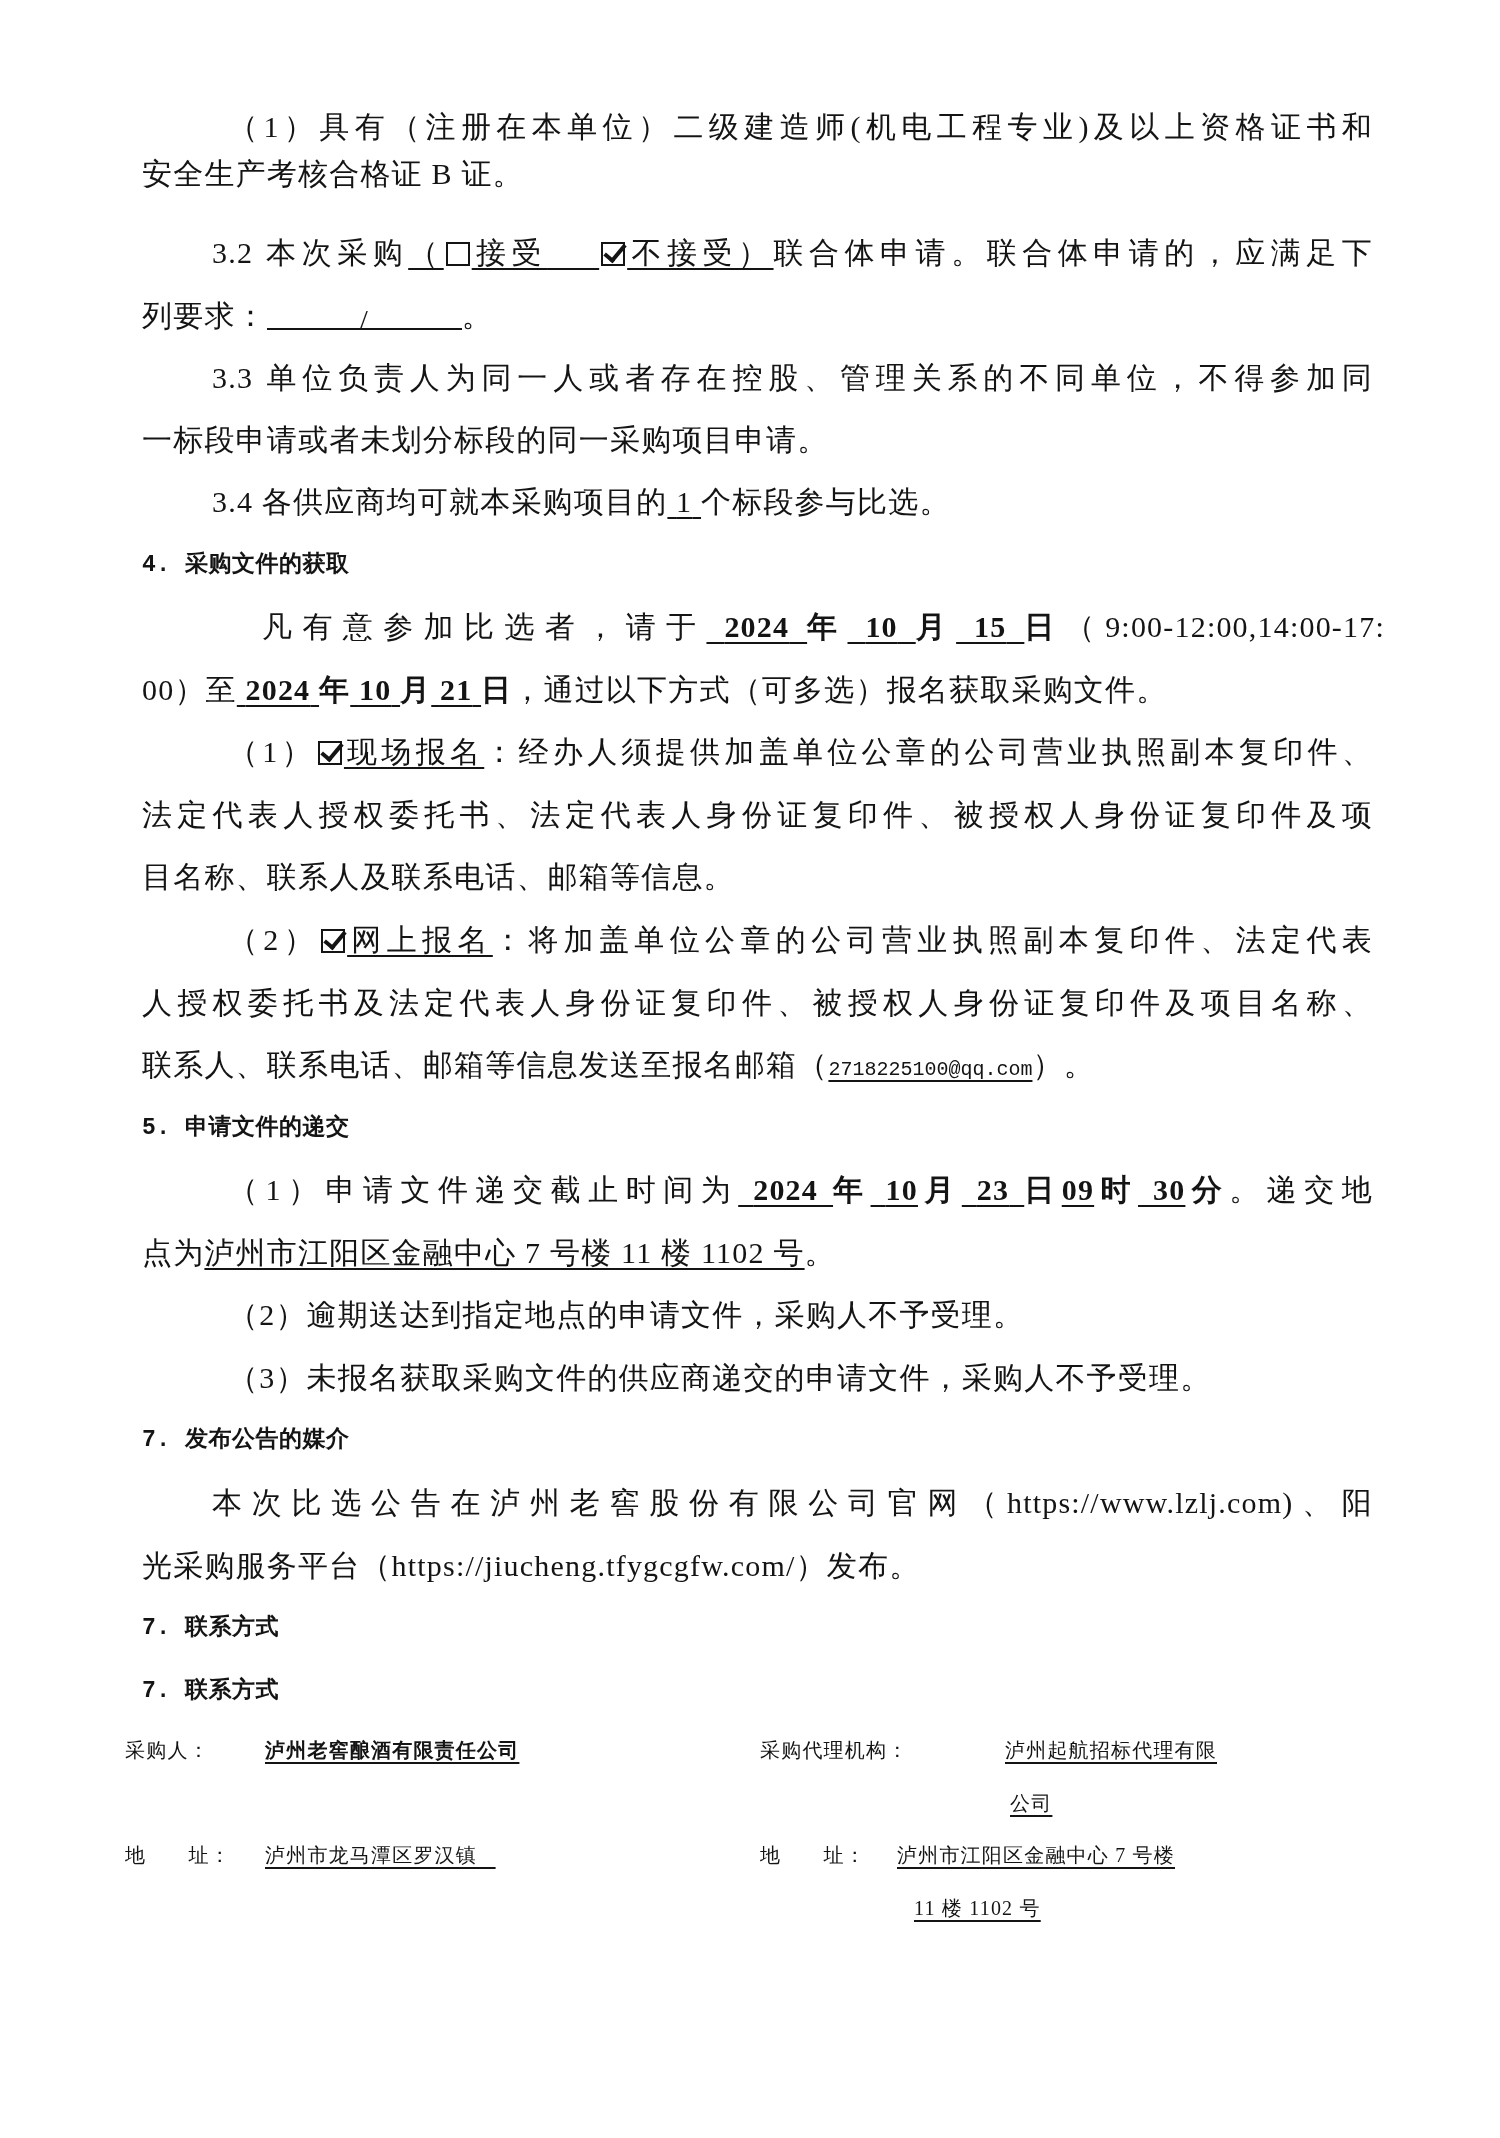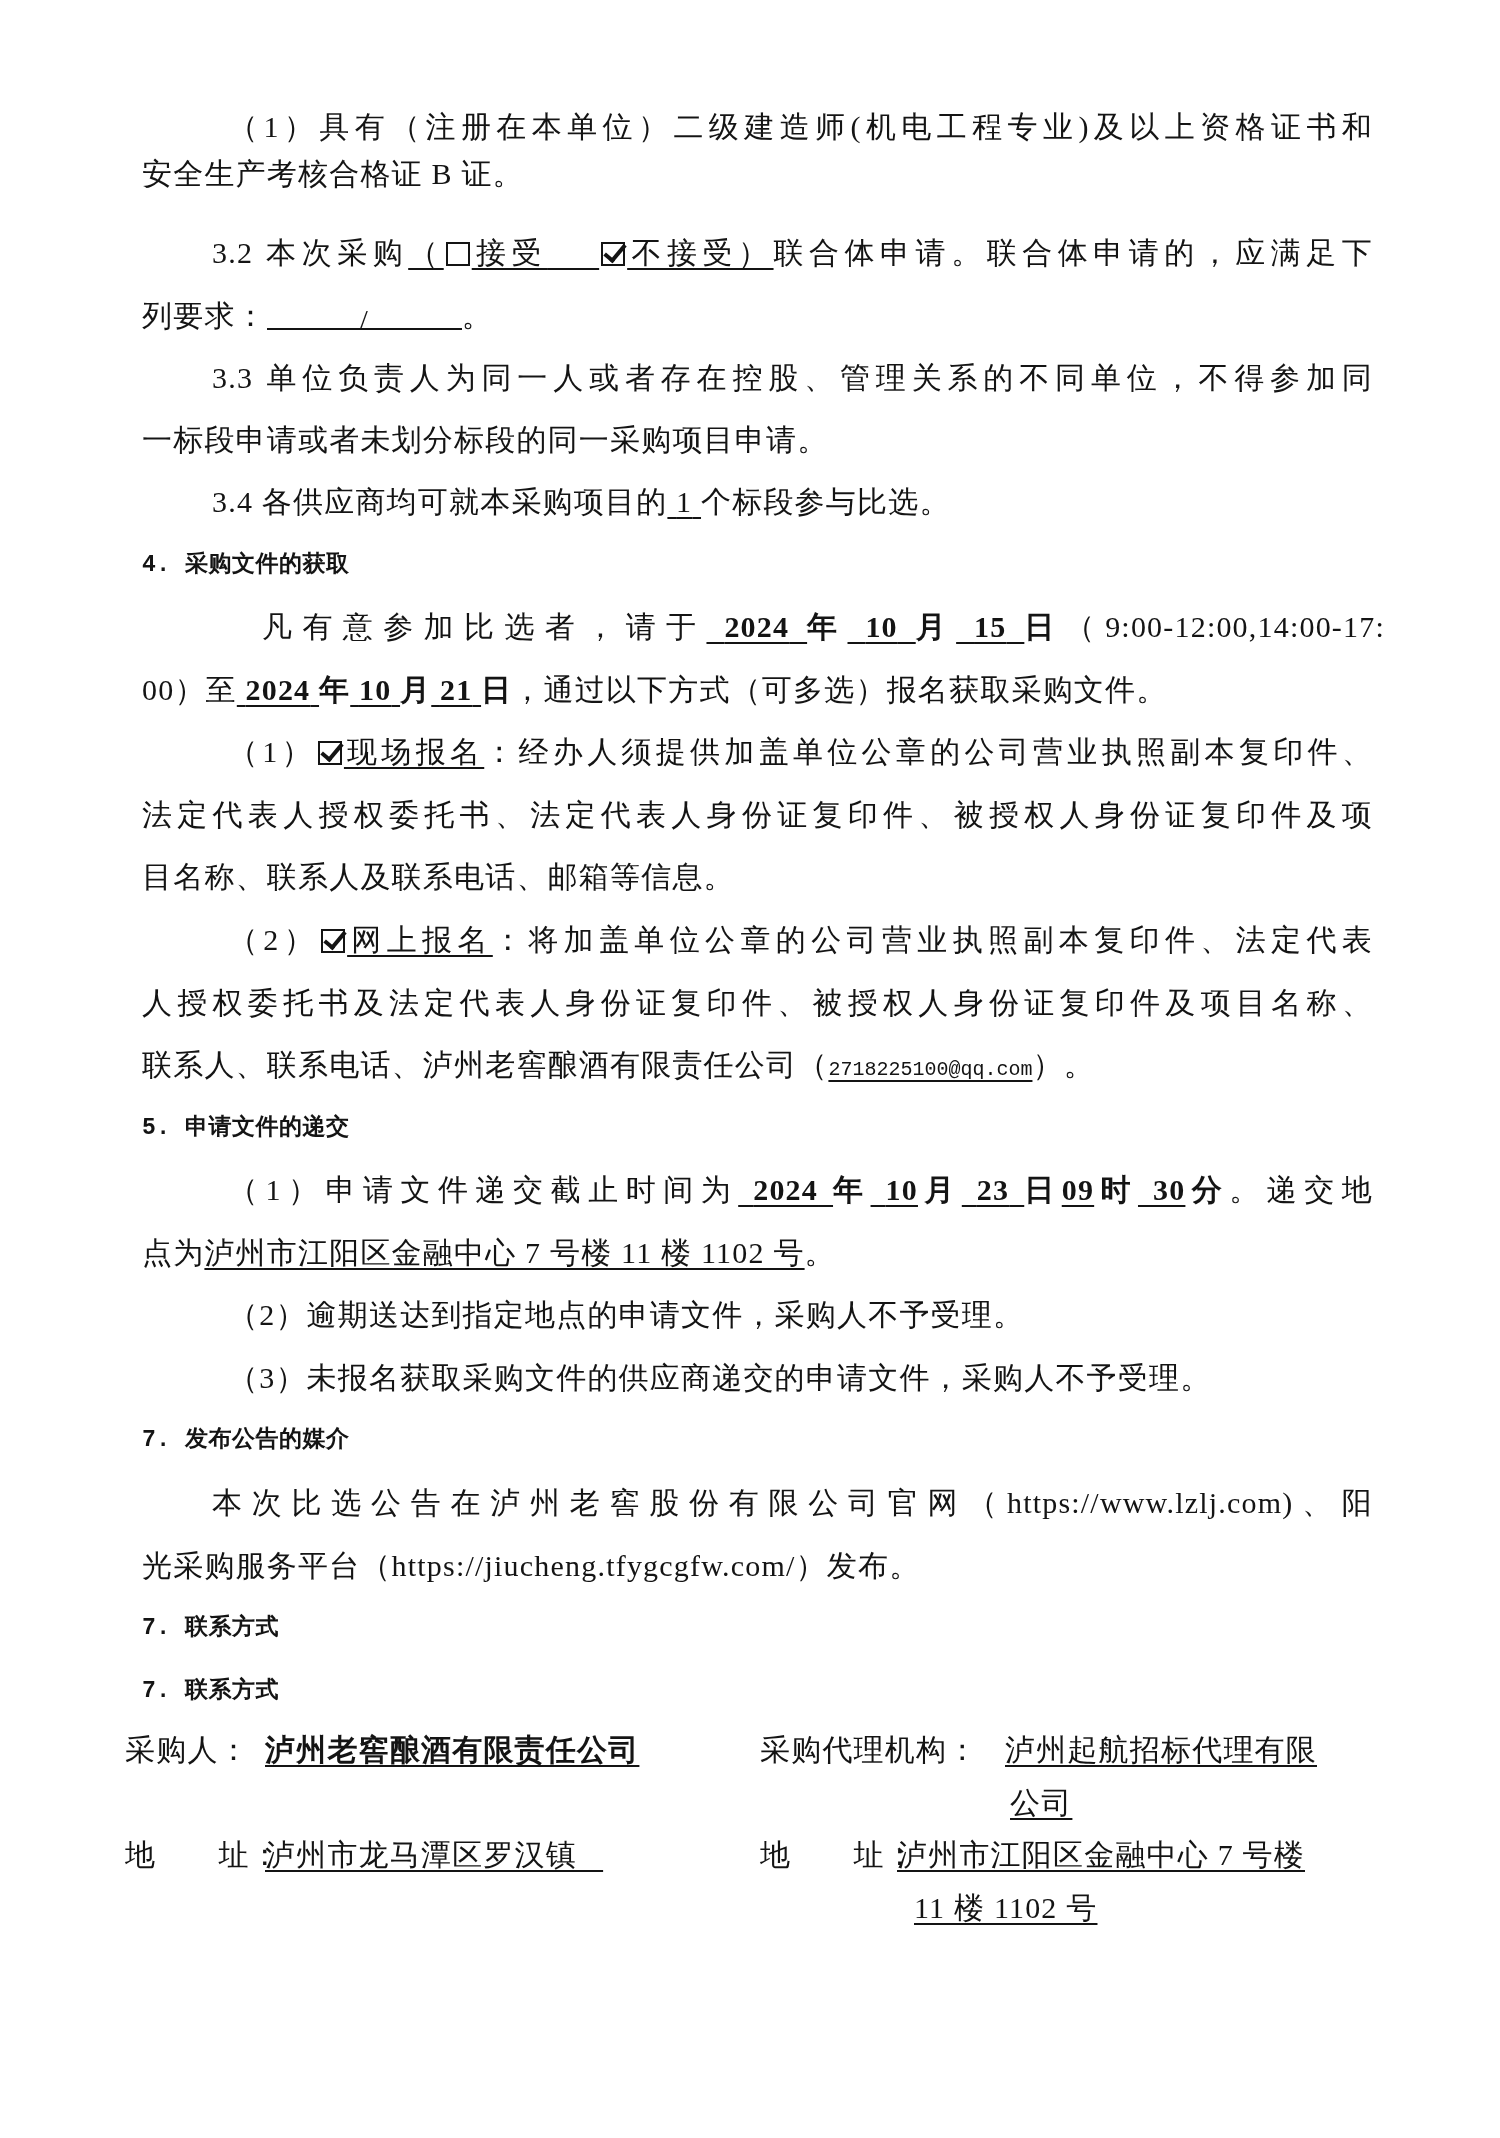--- a/index.html
+++ b/index.html
@@ -12,21 +12,21 @@
   .ind-b { left: 228px; width: 1145px; }
   .ind-c { left: 262px; width: 1123px; }
   .head { font-weight: bold; font-family: Liberation Mono, monospace; font-size: 23px; letter-spacing: 0.5px; }
   .u { text-decoration: underline; text-decoration-thickness: 2px; text-underline-offset: 5px; }
   .b { font-weight: bold; }
   .box { display: inline-block; width: 24px; height: 24px; border: 2px solid #141414; box-sizing: border-box;
          vertical-align: -3px; position: relative; margin: 0 2px; }
   .box.checked::after { content: ""; position: absolute; left: 6px; top: -4px; width: 8px; height: 18px;
          border-right: 4px solid #141414; border-bottom: 4px solid #141414; transform: rotate(40deg); }
   .blank { display: inline-block; border-bottom: 2px solid #141414; height: 30px; vertical-align: -4px; text-align: center; }
-  .contact { position: absolute; font-size: 30px; line-height: 44px; height: 44px; white-space: nowrap; letter-spacing: 1.2px; }
+  .contact { position: absolute; font-size: 20px; line-height: 44px; height: 44px; white-space: nowrap; letter-spacing: 1.2px; }
 </style>
 </head>
 <body>
 
 <div class="line ind-b justify" style="top:105px">（1）具有（注册在本单位）二级建造师(机电工程专业)及以上资格证书和</div>
 <div class="line" style="top:152px">安全生产考核合格证 B 证。</div>
 
 <div class="line ind2 justify" style="top:231px">
   <span>3.2 本次采购</span><span class="u"><span>（</span><span class="box"></span><span>接受</span>&nbsp;&nbsp;&nbsp;&nbsp;<span class="box checked"></span><span>不接受）</span></span><span>联合体申请。联合体申请的，应满足下</span>
 </div>
@@ -52,21 +52,21 @@
   <span>（1）</span><span class="u"><span class="box checked"></span><span>现场报名</span></span><span>：经办人须提供加盖单位公章的公司营业执照副本复印件、</span>
 </div>
 <div class="line justify" style="top:793px">法定代表人授权委托书、法定代表人身份证复印件、被授权人身份证复印件及项</div>
 <div class="line" style="top:855px">目名称、联系人及联系电话、邮箱等信息。</div>
 
 <div class="line ind-b justify" style="top:918px">
   <span>（2）</span><span class="u"><span class="box checked"></span><span>网上报名</span></span><span>：将加盖单位公章的公司营业执照副本复印件、法定代表</span>
 </div>
 <div class="line justify" style="top:981px">人授权委托书及法定代表人身份证复印件、被授权人身份证复印件及项目名称、</div>
 <div class="line" style="top:1043px">
-  <span>联系人、联系电话、泸州老窖酿酒有限责任公司（</span><span class="u" style="font-family:'Liberation Mono','DejaVu Sans Mono',monospace;font-size:20px;letter-spacing:0;">2718225100@qq.com</span><span>）。</span>
+  <span>联系人、联系电话、邮箱等信息发送至报名邮箱（</span><span class="u" style="font-family:'Liberation Mono','DejaVu Sans Mono',monospace;font-size:20px;letter-spacing:0;">2718225100@qq.com</span><span>）。</span>
 </div>
 
 <div class="line head" style="top:1106px">5. 申请文件的递交</div>
 <div class="line ind-b justify" style="top:1168px">
   <span>（1）申请文件递交截止时间为</span><span class="u b">&nbsp;<span>2024</span>&nbsp;</span><span class="b">年</span><span class="u b">&nbsp;<span>10</span></span><span class="b">月</span><span class="u b">&nbsp;<span>23</span>&nbsp;</span><span class="b">日</span><span class="u b"><span>09</span></span><span class="b">时</span><span class="u b">&nbsp;<span>30</span></span><span class="b">分</span><span>。递交地</span>
 </div>
 <div class="line" style="top:1231px">
   <span>点为</span><span class="u">泸州市江阳区金融中心 7 号楼 11 楼 1102 号</span><span>。</span>
 </div>
 <div class="line ind-b" style="top:1293px">（2）逾期送达到指定地点的申请文件，采购人不予受理。</div>

